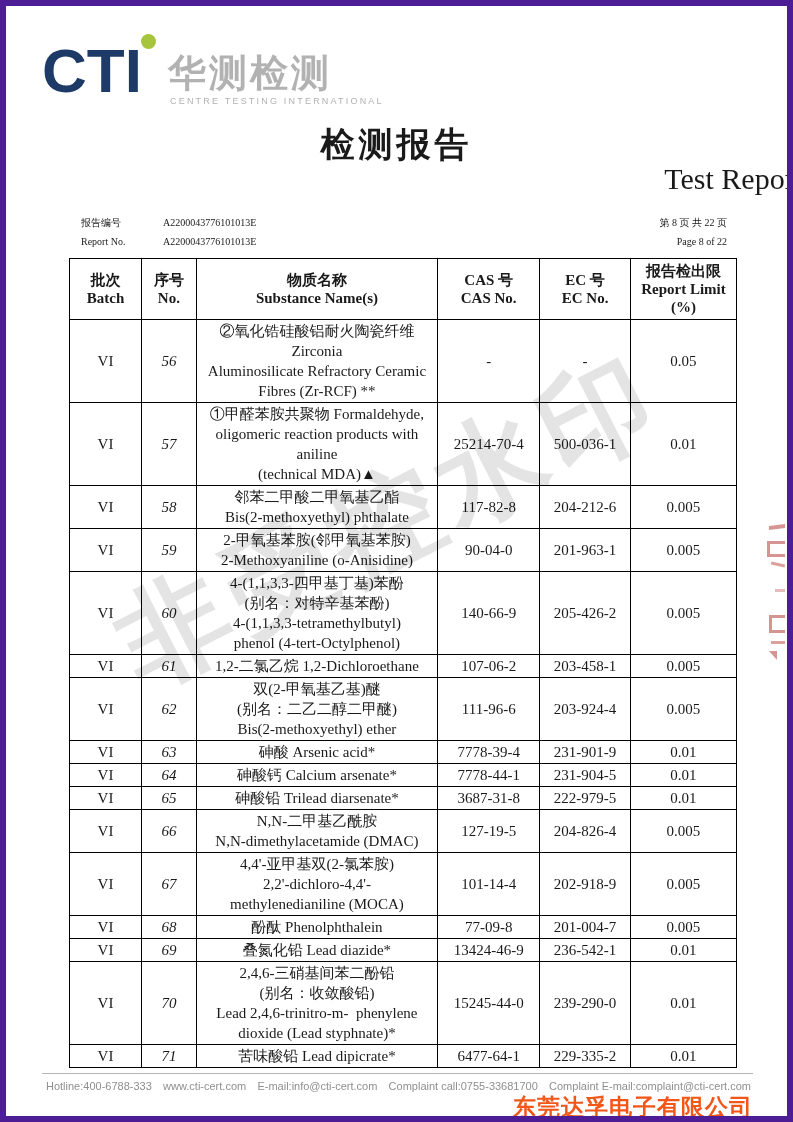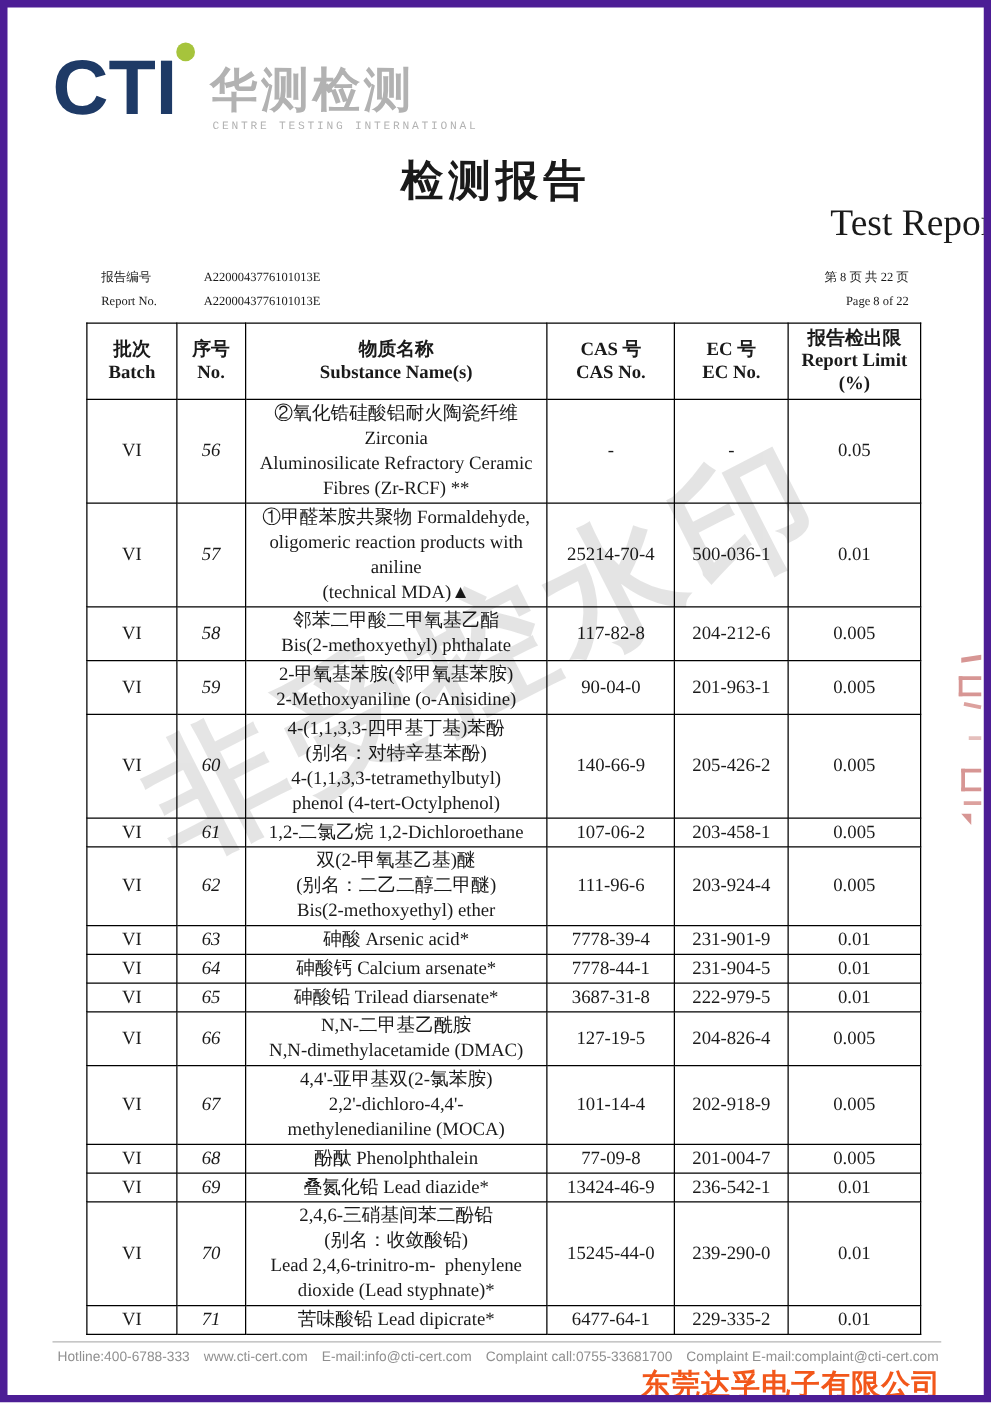--- a/index.html
+++ b/index.html
@@ -10,21 +10,21 @@
     border:6px solid #4c1d95;
   }
   
   .logo { position:absolute; left:36px; top:24px; width:300px; height:82px; }
   .cti { position:absolute; left:0; top:10px; font-family:"Liberation Sans",sans-serif;
          font-weight:800; font-size:62px; line-height:62px; color:#1e3a66; letter-spacing:0px; }
   .logo-dot { position:absolute; left:99px; top:4px; width:15px; height:15px;
               border-radius:50%; background:#a6c43c; }
   .logo-cn { position:absolute; left:126px; top:24px; font-size:38px; line-height:38px;
              color:#b2b2b2; letter-spacing:3px; font-weight:600; }
-  .logo-tagline { position:absolute; left:128px; top:66px; font-family:Liberation Mono, monospace;
+  .logo-tagline { position:absolute; left:128px; top:66px; font-family:Liberation Sans, sans-serif;
                   font-size:9px; color:#b2b2b2; letter-spacing:2.2px; white-space:nowrap; }
   
   .title-zh { position:absolute; left:0; top:116px; width:100%; text-align:center;
               font-size:34px; font-weight:700; letter-spacing:4px; }
   .title-en { position:absolute; left:16px; top:156px; width:100%; text-align:right;
               font-size:30px; font-weight:400; }
   
   .report-info { position:absolute; left:75px; top:207px; width:646px; font-size:10px; line-height:19px; }
   .ri-row { display:flex; }
   .ri-label { width:82px; }

